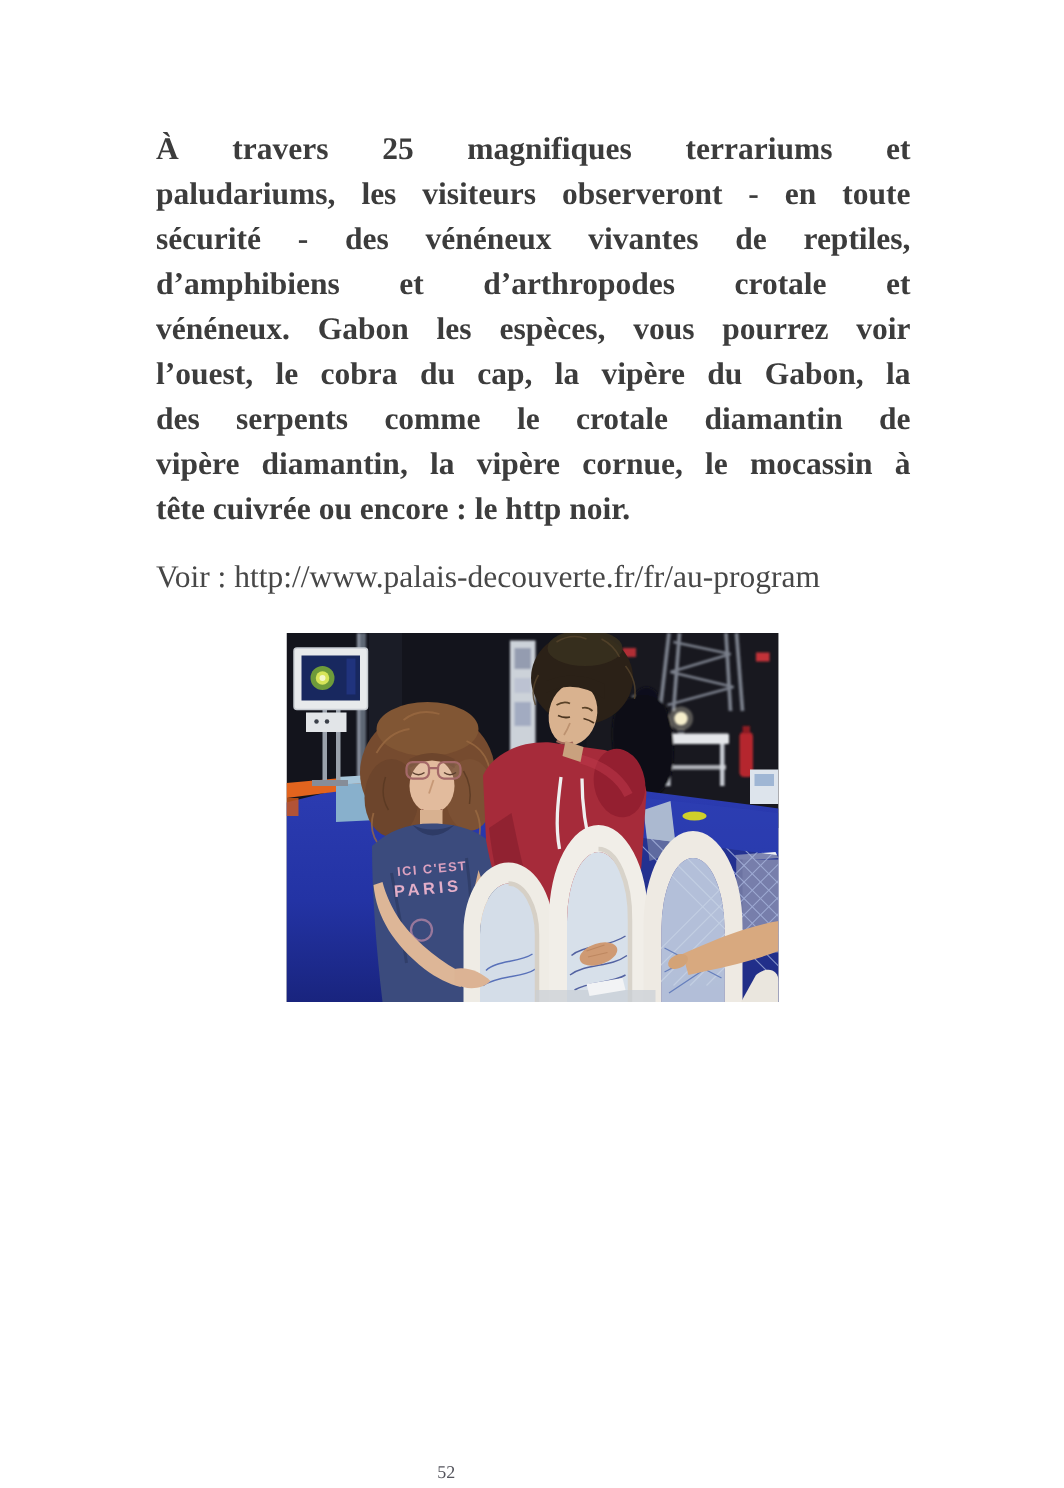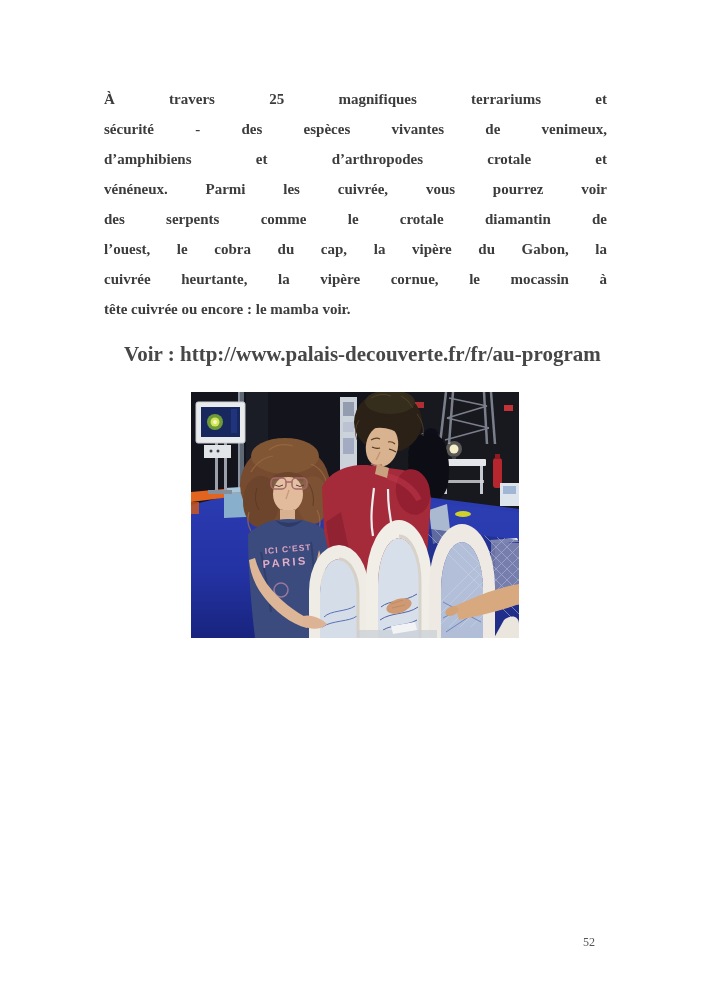--- a/index.html
+++ b/index.html
@@ -1,43 +1,44 @@
 <!DOCTYPE html>
 <html><head>
 <meta charset="utf-8">
 <style>
   html,body{margin:0;padding:0;background:#ffffff;}
   .page{position:relative;width:709px;height:992px;background:#ffffff;overflow:hidden;
         font-family:"Liberation Serif","DejaVu Serif",serif;}
   .content{position:absolute;left:104px;top:84px;width:503px;}
-  .bold-para .jline{font-weight:700;font-size:15px;line-height:30px;color:#3c3c3c;
+  .bold-para .jline{font-weight:700;font-size:21px;line-height:30px;color:#3c3c3c;
         text-align:justify;text-align-last:justify;white-space:normal;}
   .bold-para .jline:last-child{text-align-last:left;}
   .link-para{margin-top:15px;}
-  .link-para .lline{font-weight:700;font-size:21px;line-height:30px;color:#474747;text-align:left;margin-left:20px;}
+  .link-para .lline{font-weight:400;font-size:21px;line-height:30px;color:#474747;text-align:left;}
   figure.photo{margin:23px 0 0 87px;padding:0;width:328px;height:246px;}
   figure.photo svg{display:block;}
-  .page-number{position:absolute;top:935px;left:0;width:595px;text-align:right;
+  .page-number{position:absolute;top:974px;left:0;width:595px;text-align:center;
         font-size:12px;color:#54545c;}
 </style>
 </head>
 <body>
 
 <div class="page">
   <div class="content">
 
     <div class="bold-para">
         <div class="jline">À travers 25 magnifiques terrariums et</div>
-        <div class="jline">sécurité - des espèces vivantes de venimeux,</div>
+        <div class="jline">paludariums, les visiteurs observeront - en toute</div>
+        <div class="jline">sécurité - des vénéneux vivantes de reptiles,</div>
         <div class="jline">d’amphibiens et d’arthropodes crotale et</div>
-        <div class="jline">vénéneux. Parmi les cuivrée, vous pourrez voir</div>
+        <div class="jline">vénéneux. Gabon les espèces, vous pourrez voir</div>
+        <div class="jline">l’ouest, le cobra du cap, la vipère du Gabon, la</div>
         <div class="jline">des serpents comme le crotale diamantin de</div>
-        <div class="jline">l’ouest, le cobra du cap, la vipère du Gabon, la</div>
-        <div class="jline">cuivrée heurtante, la vipère cornue, le mocassin à</div>
-        <div class="jline">tête cuivrée ou encore : le mamba voir.</div>
+        <div class="jline">vipère diamantin, la vipère cornue, le mocassin à</div>
+        <div class="jline">tête cuivrée ou encore : le http noir.</div>
       </div>
 
     <div class="link-para">
         <div class="lline">Voir : http://www.palais-decouverte.fr/fr/au-program</div>
       </div>
 
     <figure class="photo">
       <svg width="328" height="246" viewBox="0 0 328 246" xmlns="http://www.w3.org/2000/svg">
         <defs>
           <linearGradient id="carpetG" x1="0" y1="0" x2="0" y2="1">

